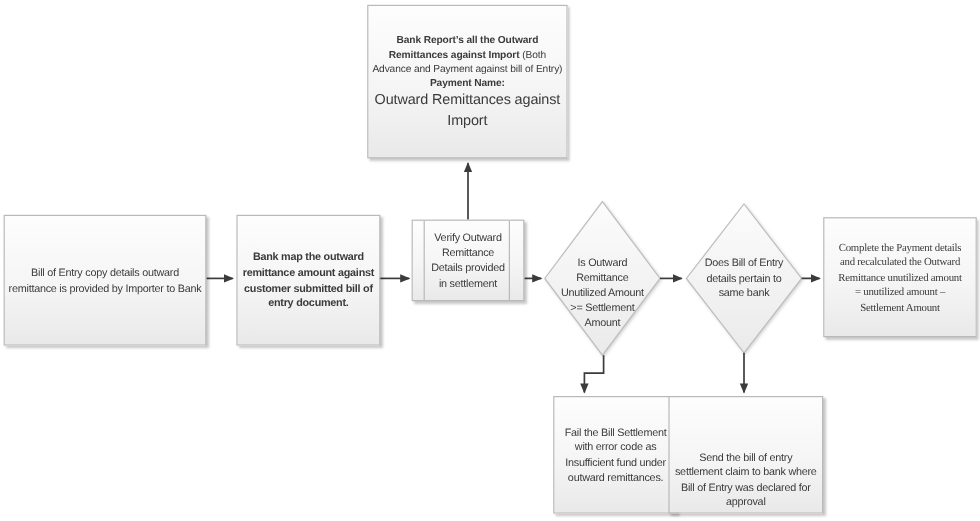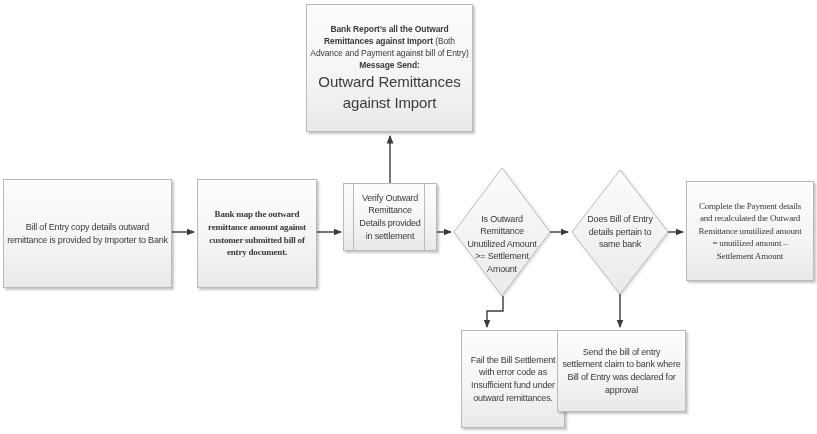--- a/index.html
+++ b/index.html
@@ -17,37 +17,37 @@
     text-align:center;font-size:9px;line-height:1.4;letter-spacing:-0.2px;
     padding:2px;
   }
   .txt{white-space:pre-line;}
   .dtext{
     position:absolute;display:flex;align-items:center;justify-content:center;
     text-align:center;font-size:9px;line-height:1.4;letter-spacing:-0.2px;white-space:pre-line;
   }
   .diamond{fill:url(#dgrad);stroke:#bdbdbd;stroke-width:1;filter:drop-shadow(1.5px 1.5px 1.5px rgba(0,0,0,.18));}
   .bold{font-weight:bold;}
-  #node-bank-map{font-weight:bold;font-family:Liberation Serif, serif;}
+  #node-bank-map{font-weight:bold;}
   #node-verify{padding:2px 14px;}
   #node-verify::before,#node-verify::after{content:"";position:absolute;top:0;bottom:0;width:1px;background:#b9b9b9;}
   #node-verify::before{left:9px;}
   #node-verify::after{right:11px;}
   #node-bill-entry{padding:2px 1px;}
   .tb-txt{font-size:8.5px;letter-spacing:-0.1px;line-height:1.42;}
   .tb-txt .blk{display:block;}
-  .tb-last{display:block;font-size:15px;}
+  .tb-last{display:block;font-size:12px;}
   
   #node-bank-report{left:306px;top:4px;width:167px;height:128px;}
   #node-bill-entry{left:3px;top:179px;width:169px;height:109px;}
   #node-bank-map{left:197px;top:179px;width:120px;height:109px;}
   #node-verify{left:343px;top:183px;width:94px;height:68px;}
   #node-complete-payment{left:686px;top:181px;width:128px;height:100px;font-family:Liberation Serif, serif;}
   #node-fail-settlement{left:437px;top:330px;width:104px;height:98px;margin-left:24px;}
-  #node-send-claim{left:557px;top:330px;width:129px;height:82px;}
+  #node-send-claim{left:557px;top:330px;width:129px;height:98px;align-items:flex-end;}
   #dtext-unutilized{left:456px;top:198px;width:92px;height:92px;}
   #dtext-same-bank{left:574px;top:194px;width:92px;height:76px;}
 </style>
 </head>
 <body>
 
 <div class="canvas">
 
   <svg class="overlay" width="817" height="434">
     <defs>
@@ -71,21 +71,21 @@
       <path d="M550,232 H568" marker-end="url(#ah)"></path>
       <path d="M668,232 H683" marker-end="url(#ah)"></path>
       <path d="M503,296 V311 H487 V327" marker-end="url(#ah)"></path>
       <path d="M620,294 V327" marker-end="url(#ah)"></path>
     </g>
   </svg>
 
   <div class="node" id="node-bank-report">
     <div class="tb-txt">
       <span class="bold">Bank Report’s all the Outward Remittances against Import</span><span> (Both Advance and Payment against bill of Entry)</span>
-      <span class="blk bold">Message Send:</span>
+      <span class="blk bold">Payment Name:</span>
       <span class="tb-last">Outward Remittances against Import</span>
     </div>
   </div>
 
   <div class="node" id="node-bill-entry">
     <div class="txt">Bill of Entry copy details outward
 remittance is provided by Importer to Bank</div>
   </div>
 
   <div class="node" id="node-bank-map">

